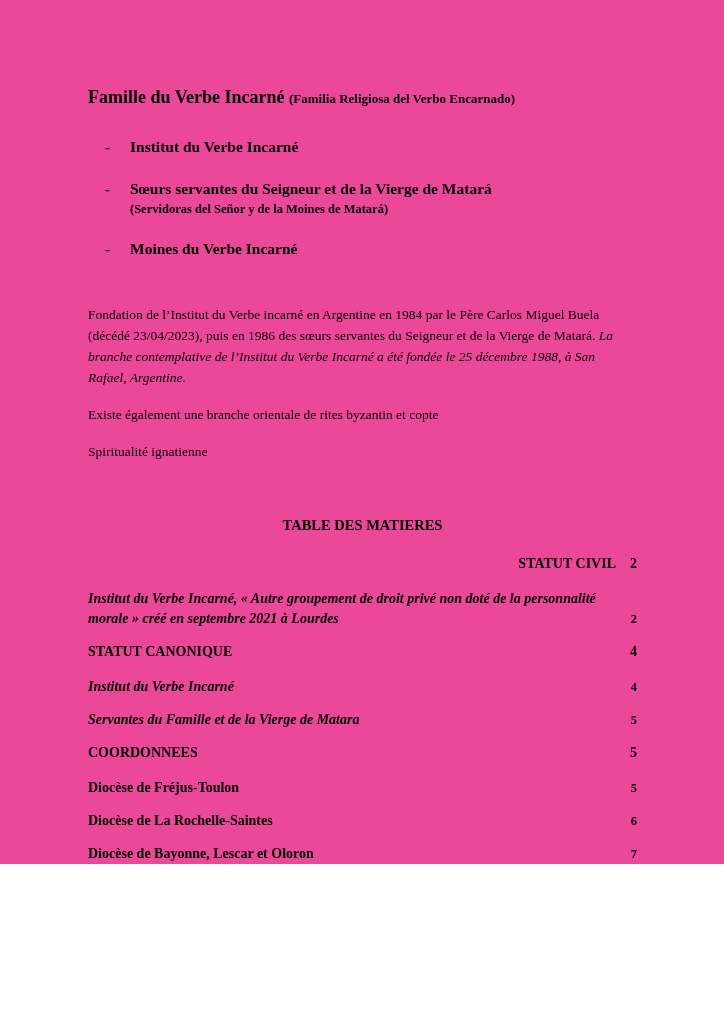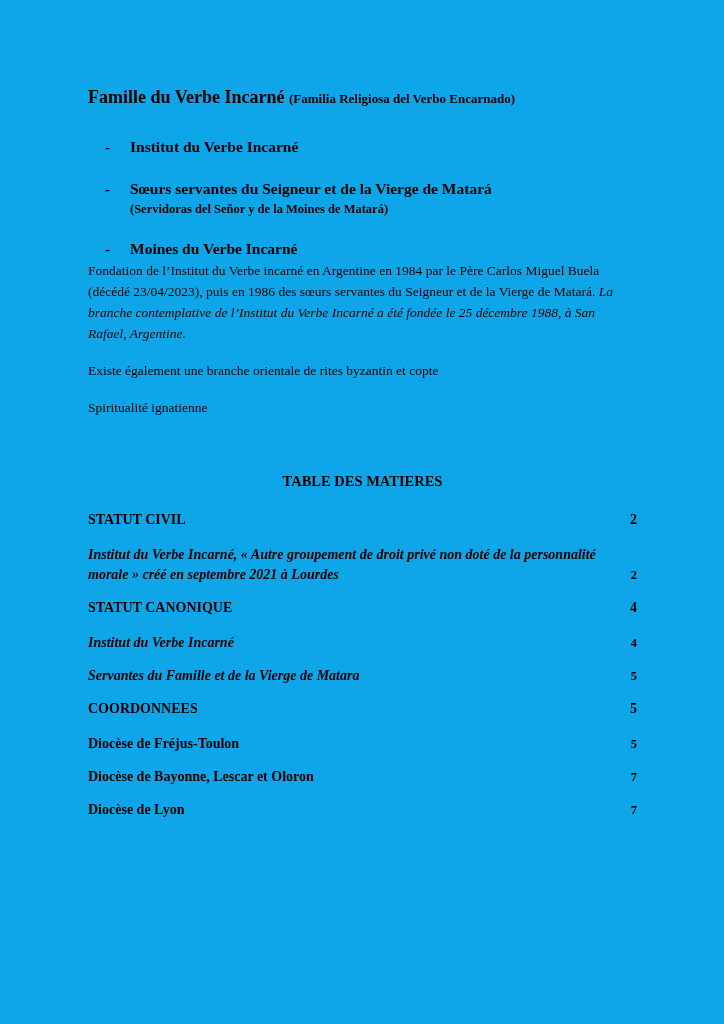--- a/index.html
+++ b/index.html
@@ -5,22 +5,22 @@
   html, body { margin: 0; padding: 0; }
   body {
     width: 724px; height: 1024px;
     background: #ffffff;
     font-family: "Liberation Serif", serif;
     color: #000000;
     -webkit-font-smoothing: antialiased;
   }
   .page {
     position: relative;
-    width: 724px; height: 1024px;
-    background: #0ea5e9;
+    width: 724px; height: 864px;
+    background: #ec4899;
     overflow: hidden;
   }
   .content {
     position: absolute;
     left: 88px; top: 86px;
     width: 549px;
   }
 
   
   .doc-title {
@@ -60,21 +60,21 @@
     line-height: 18px;
   }
   .bullet.last { margin-bottom: 0; }
 
   
   .para {
     font-size: 13.5px;
     line-height: 21px;
     margin: 0 0 16px 0;
   }
-  .para-first { }
+  .para-first { margin-top: 44px; }
   .italic { font-style: italic; }
 
   
   .toc-heading {
     margin-top: 52px;
     margin-bottom: 18px;
     text-align: center;
     font-weight: bold;
     font-size: 14.5px;
     line-height: 22px;
@@ -87,21 +87,21 @@
   .toc-label { flex: 1 1 auto; padding-right: 14px; }
   .toc-page  { flex: 0 0 auto; font-weight: bold; }
 
   .toc-h1 { margin-top: 6px; margin-bottom: 15px; }
   .toc-h1 .toc-label {
     font-weight: bold;
     font-size: 14px;
     line-height: 20px;
   }
   .toc-h1 .toc-page { font-size: 14px; line-height: 20px; }
-  .toc-h1.first { margin-top: 5px; }
+  .toc-h1.first { margin-top: 5px; text-align: right; }
 
   .toc-sub .toc-label {
     font-weight: bold;
     font-size: 14px;
     line-height: 20px;
   }
   .toc-sub .toc-page { font-size: 12.5px; line-height: 20px; }
   .toc-sub.it .toc-label { font-style: italic; }
 </style>
 </head>
@@ -171,20 +171,24 @@
     <div class="toc-row toc-h1">
       <span class="toc-label">COORDONNEES</span>
       <span class="toc-page">5</span>
     </div>
 
     <div class="toc-row toc-sub">
       <span class="toc-label">Diocèse de Fréjus-Toulon</span>
       <span class="toc-page">5</span>
     </div>
 
+    <div class="toc-row toc-sub">
+      <span class="toc-label">Diocèse de La Rochelle-Saintes</span>
+      <span class="toc-page">6</span>
+    </div>
 
     <div class="toc-row toc-sub">
       <span class="toc-label">Diocèse de Bayonne, Lescar et Oloron</span>
       <span class="toc-page">7</span>
     </div>
 
     <div class="toc-row toc-sub">
       <span class="toc-label">Diocèse de Lyon</span>
       <span class="toc-page">7</span>
     </div>

